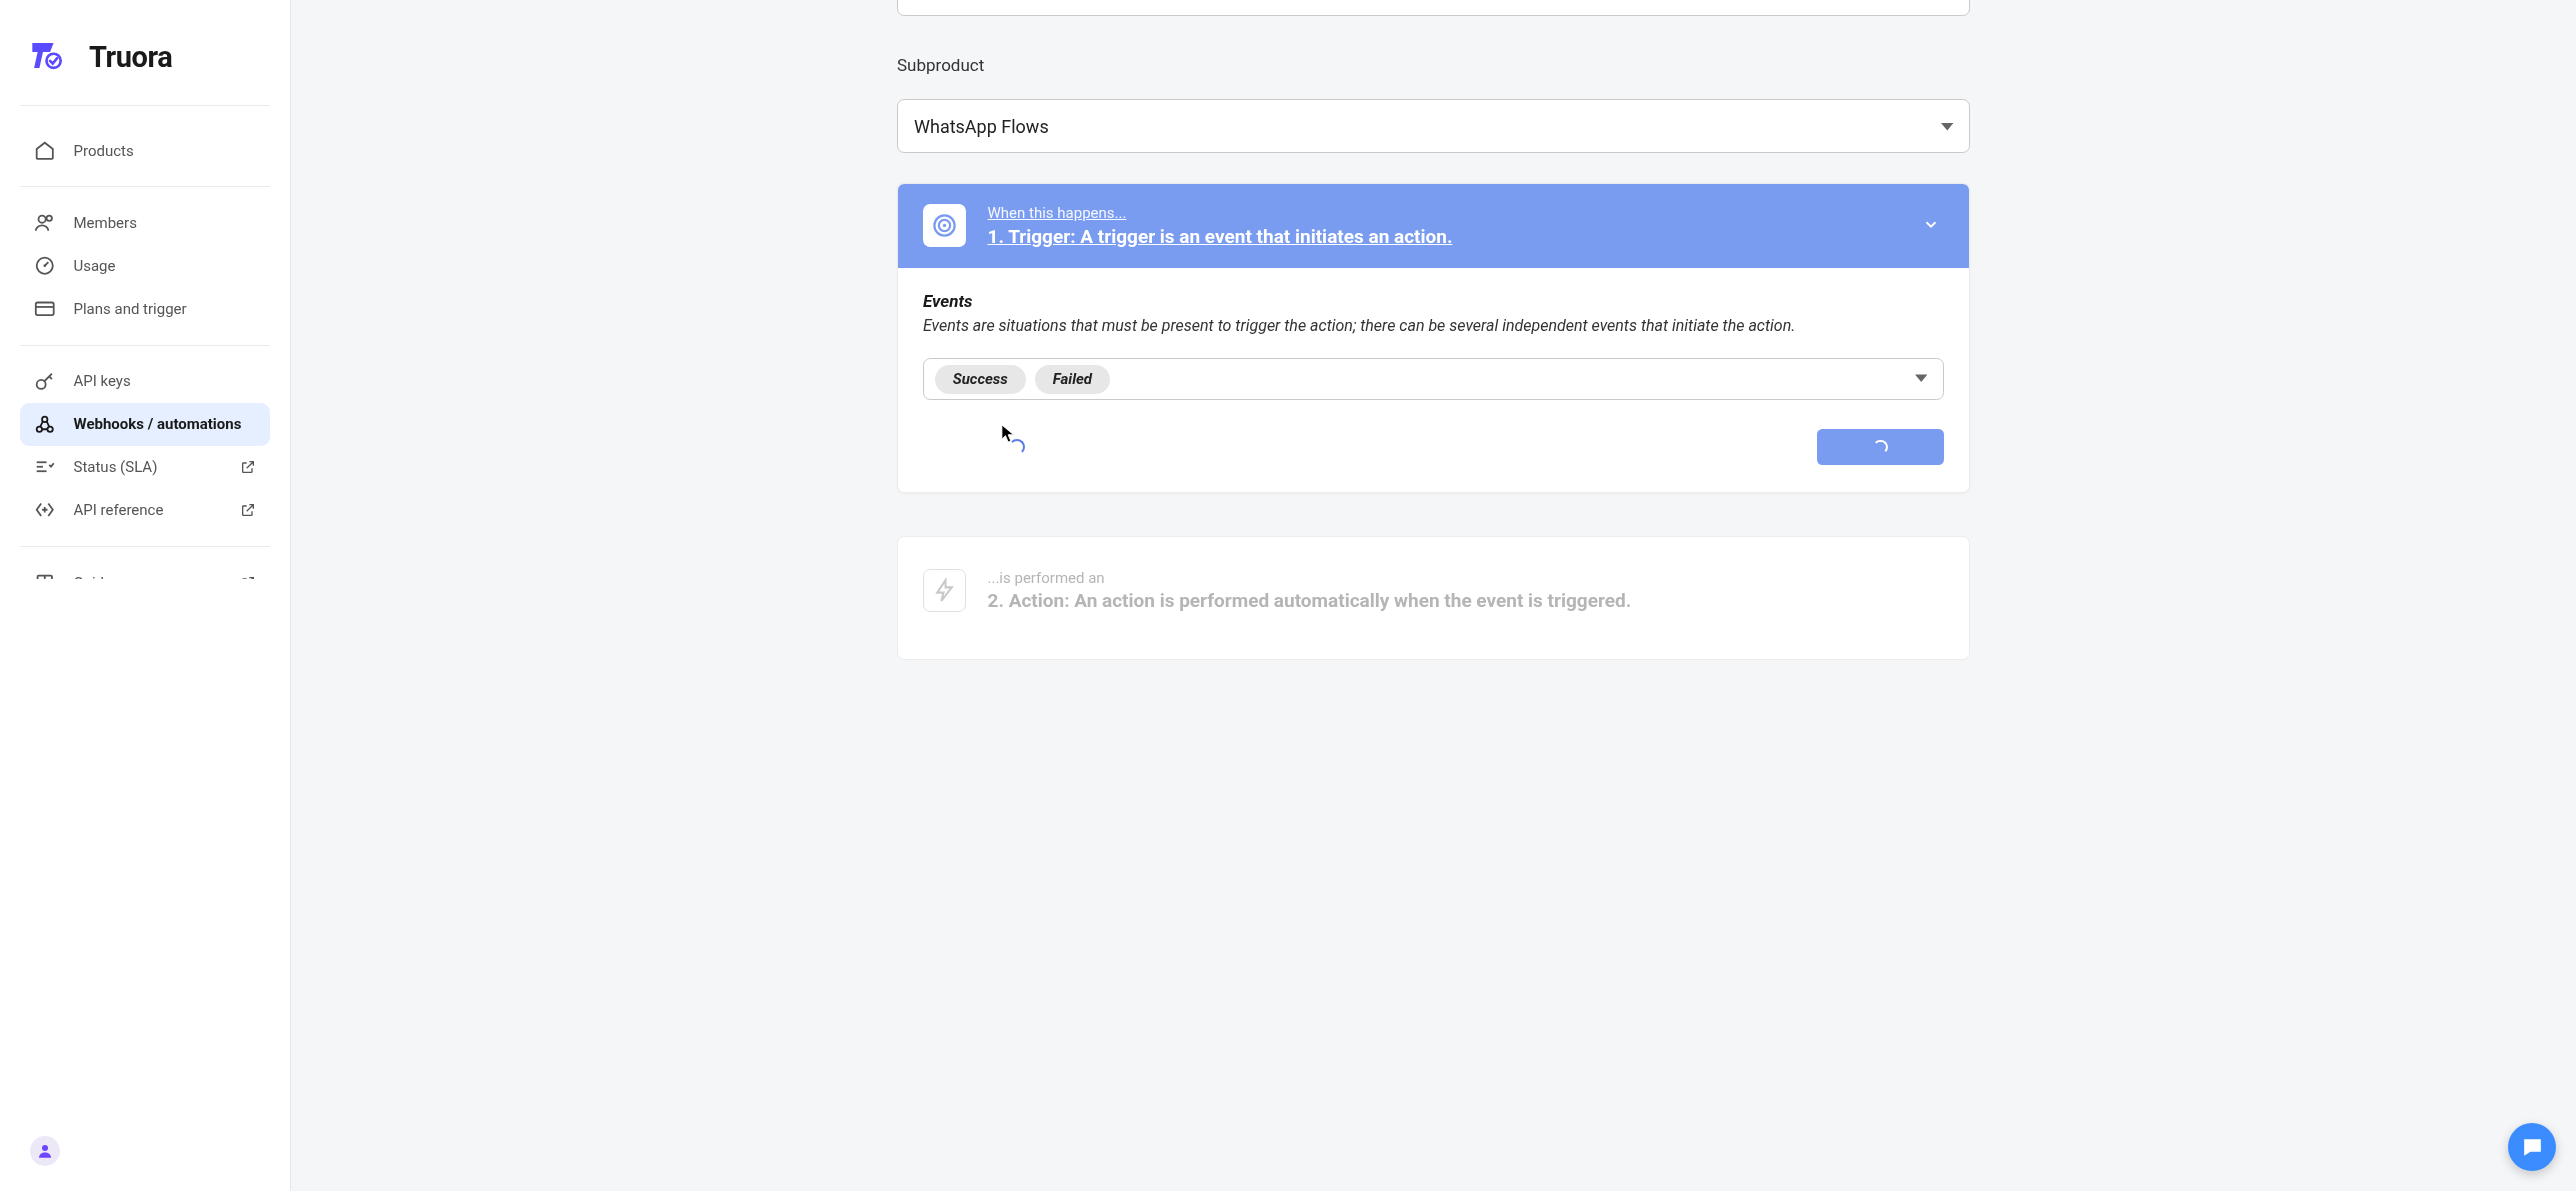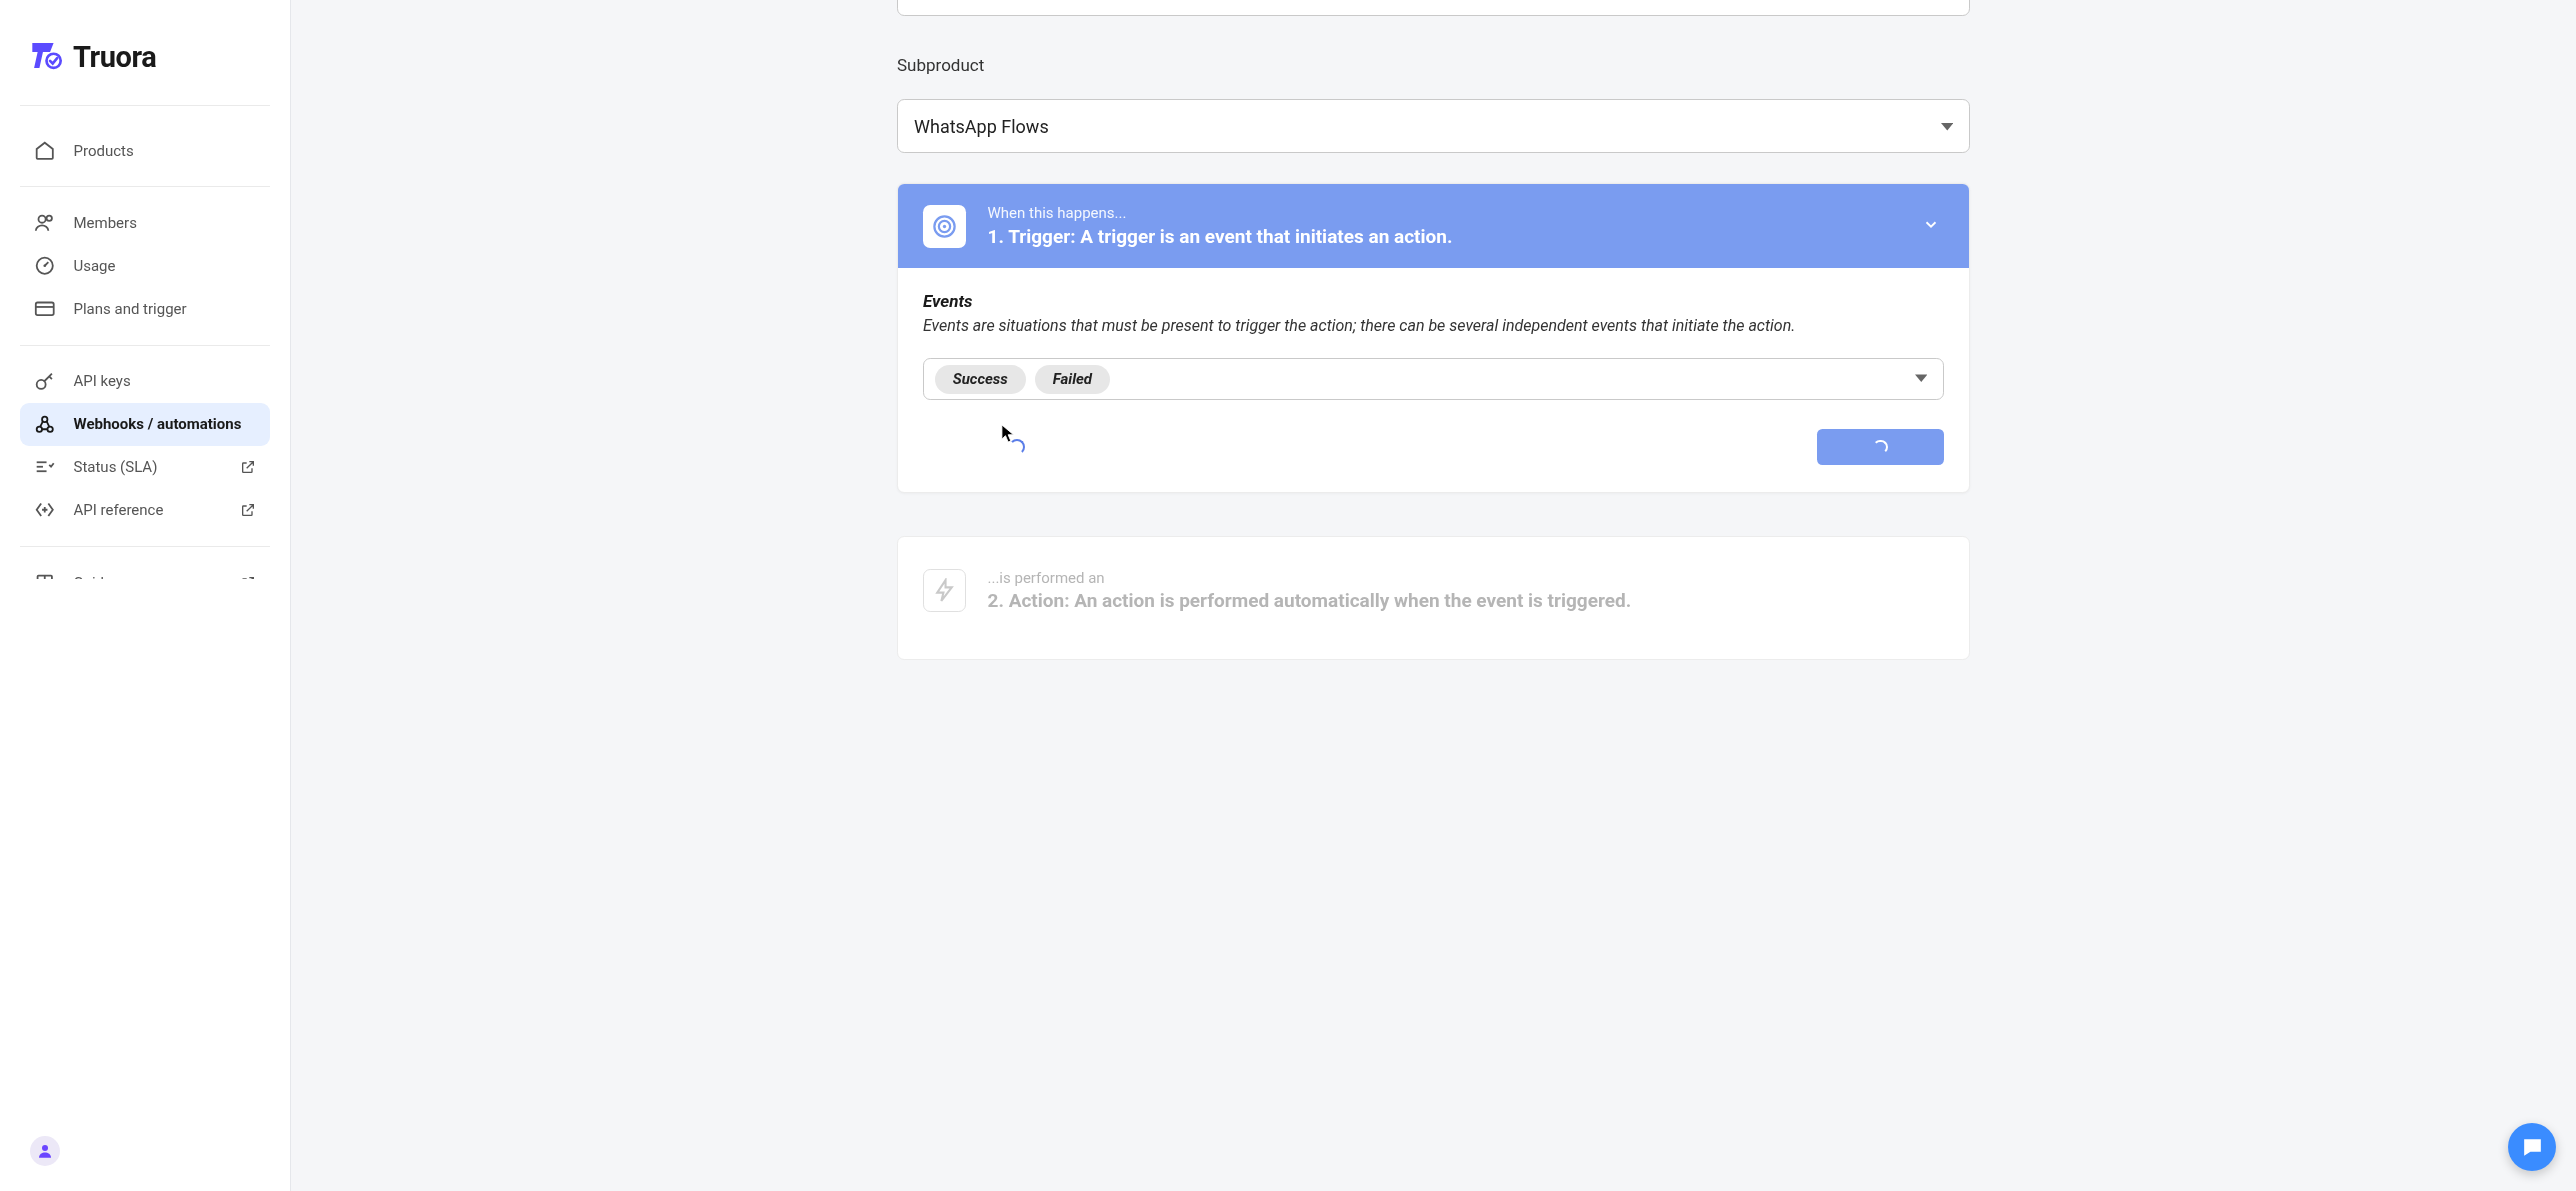--- a/index.html
+++ b/index.html
@@ -2,21 +2,21 @@
 <html style="font-size:14.3px"><head>
 <meta charset="utf-8">
 <style>
   * { box-sizing: border-box; margin: 0; padding: 0; }
   html, body { width: 100%; height: 100%; font-family: -apple-system, BlinkMacSystemFont, "Segoe UI", Roboto, sans-serif; background: #f5f6f8; color: #1a1a1a; }
   .app { display: flex; width: 100%; height: 100vh; background: #fff; }
 
   
   .sidebar { width: 291px; background: #fff; border-right: 0.9px solid #e5e7eb; display: flex; flex-direction: column; padding: 36px 19.7px 18px 19.7px; position: relative; }
   .logo-wrap { padding: 0 7.2px 27px 7.2px; border-bottom: 0.9px solid #eaeaea; margin-bottom: 16px; }
-  .logo { display: flex; align-items: center; gap: 7px; }
+  .logo { display: flex; align-items: center; gap: 23px; }
   .logo-mark svg { width: 39px; height: 39px; }
   .logo-text { font-size: 29px; font-weight: 700; color: #1a1a1a; letter-spacing: -0.4px; }
 
   .nav-group { padding: 7.2px 0; }
   .nav-sep { height: 0.9px; background: #eaeaea; margin: 7.2px 0; }
   .nav-item { display: flex; align-items: center; gap: 18px; padding: 10.7px 14.3px; border-radius: 9px; color: #555; font-size: 15px; cursor: pointer; position: relative; }
   .nav-item.active { background: #e6efff; color: #1a1a1a; font-weight: 700; }
   .nav-item.active .nav-icon svg { stroke: #1a1a1a; }
   .nav-icon { width: 21.5px; height: 21.5px; display: flex; align-items: center; justify-content: center; }
   .nav-icon svg { width: 21.5px; height: 21.5px; stroke: #555; fill: none; stroke-width: 2; }
@@ -34,21 +34,21 @@
 
   .field-block { margin-bottom: 30px; }
   .empty-input { width: 100%; height: 52px; border: 0.9px solid #c9c9c9; border-radius: 7.2px; background: #fff; margin-bottom: 39px; }
   .field-label { font-size: 17px; color: #333; margin-bottom: 24px; }
   .select { width: 100%; height: 54px; border: 0.9px solid #c9c9c9; border-radius: 7.2px; background: #fff; display: flex; align-items: center; padding: 0 16px; font-size: 18px; color: #222; position: relative; cursor: pointer; }
   .select .caret { position: absolute; right: 16px; top: 50%; transform: translateY(-50%); }
   .caret svg { width: 12.5px; height: 12.5px; fill: #666; }
 
   .card { background: #fff; border-radius: 7.2px; box-shadow: 0 0.9px 2.7px rgba(0,0,0,0.04); margin-bottom: 43px; overflow: hidden; border: 0.9px solid #ececec; }
 
-  .trigger-header { background: #7a9cf0; color: #fff; padding: 19.7px 25px; display: flex; align-items: flex-end; gap: 21.5px; position: relative; }
+  .trigger-header { background: #7a9cf0; color: #fff; padding: 19.7px 25px; display: flex; align-items: flex-start; gap: 21.5px; position: relative; text-decoration: underline; }
   .trigger-icon-box { width: 43px; height: 43px; background: #fff; border-radius: 7.2px; display: flex; align-items: center; justify-content: center; }
   .trigger-icon-box svg { width: 27px; height: 27px; stroke: #7a9cf0; fill: none; stroke-width: 2; }
   .trigger-texts { flex: 1; }
   .trigger-sub { font-size: 15px; opacity: 0.92; margin-bottom: 3.6px; }
   .trigger-title { font-size: 19px; font-weight: 700; }
   .trigger-caret { position: absolute; right: 29px; top: 50%; transform: translateY(-50%); }
   .trigger-caret svg { width: 18px; height: 18px; stroke: #fff; fill: none; stroke-width: 2.5; }
 
   .trigger-body { padding: 23px 25px 27px 25px; font-style: italic; }
   .events-title { font-size: 17px; font-weight: 700; margin-bottom: 3.6px; }

